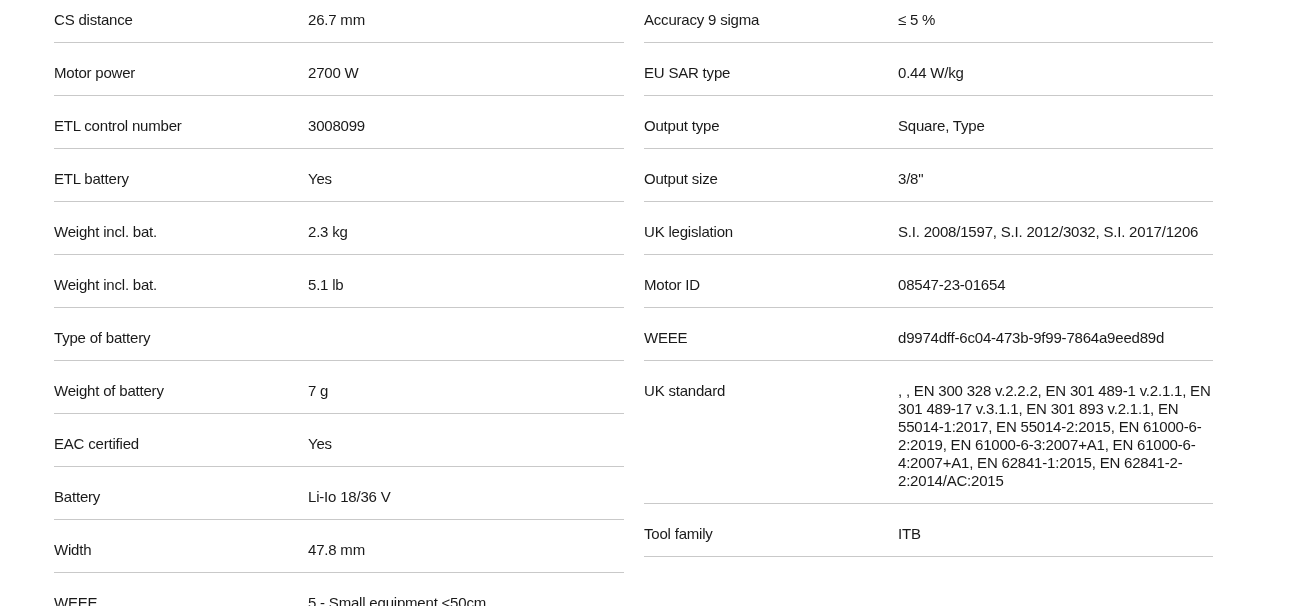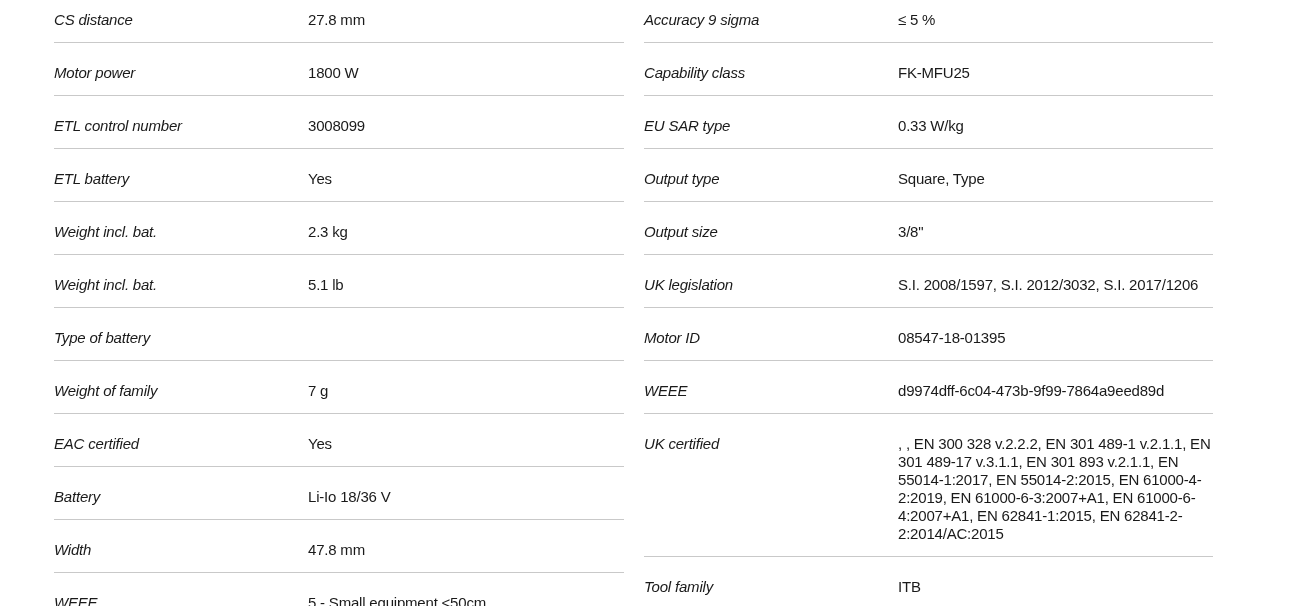--- a/index.html
+++ b/index.html
@@ -29,38 +29,37 @@
     box-sizing: border-box;
     min-height: 51px;
     padding: 21px 0 13px 0;
     border-bottom: 1px solid #c9c9c9;
   }
   .spec-label {
     flex: 0 0 254px;
     line-height: 18px;
     padding-right: 10px;
     box-sizing: border-box;
-    font-style: italic;
   }
   .spec-value {
     flex: 1 1 auto;
     line-height: 18px;
   }
 </style>
 </head>
 <body>
 
 <div class="spec-table left">
     <div class="spec-row">
       <span class="spec-label">CS distance</span>
-      <span class="spec-value">27.8 mm</span>
+      <span class="spec-value">26.7 mm</span>
     </div>
     <div class="spec-row">
       <span class="spec-label">Motor power</span>
-      <span class="spec-value">1800 W</span>
+      <span class="spec-value">2700 W</span>
     </div>
     <div class="spec-row">
       <span class="spec-label">ETL control number</span>
       <span class="spec-value">3008099</span>
     </div>
     <div class="spec-row">
       <span class="spec-label">ETL battery</span>
       <span class="spec-value">Yes</span>
     </div>
     <div class="spec-row">
@@ -68,21 +67,21 @@
       <span class="spec-value">2.3 kg</span>
     </div>
     <div class="spec-row">
       <span class="spec-label">Weight incl. bat.</span>
       <span class="spec-value">5.1 lb</span>
     </div>
     <div class="spec-row">
       <span class="spec-label">Type of battery</span>
     </div>
     <div class="spec-row">
-      <span class="spec-label">Weight of family</span>
+      <span class="spec-label">Weight of battery</span>
       <span class="spec-value">7 g</span>
     </div>
     <div class="spec-row">
       <span class="spec-label">EAC certified</span>
       <span class="spec-value">Yes</span>
     </div>
     <div class="spec-row">
       <span class="spec-label">Battery</span>
       <span class="spec-value">Li-Io 18/36 V</span>
     </div>
@@ -95,48 +94,44 @@
       <span class="spec-value">5 - Small equipment &lt;50cm</span>
     </div>
   </div>
 
 <div class="spec-table right">
     <div class="spec-row">
       <span class="spec-label">Accuracy 9 sigma</span>
       <span class="spec-value">≤ 5 %</span>
     </div>
     <div class="spec-row">
-      <span class="spec-label">Capability class</span>
-      <span class="spec-value">FK-MFU25</span>
-    </div>
-    <div class="spec-row">
       <span class="spec-label">EU SAR type</span>
-      <span class="spec-value">0.33 W/kg</span>
+      <span class="spec-value">0.44 W/kg</span>
     </div>
     <div class="spec-row">
       <span class="spec-label">Output type</span>
       <span class="spec-value">Square, Type</span>
     </div>
     <div class="spec-row">
       <span class="spec-label">Output size</span>
       <span class="spec-value">3/8"</span>
     </div>
     <div class="spec-row">
       <span class="spec-label">UK legislation</span>
       <span class="spec-value">S.I. 2008/1597, S.I. 2012/3032, S.I. 2017/1206</span>
     </div>
     <div class="spec-row">
       <span class="spec-label">Motor ID</span>
-      <span class="spec-value">08547-18-01395</span>
+      <span class="spec-value">08547-23-01654</span>
     </div>
     <div class="spec-row">
       <span class="spec-label">WEEE</span>
       <span class="spec-value">d9974dff-6c04-473b-9f99-7864a9eed89d</span>
     </div>
     <div class="spec-row">
-      <span class="spec-label">UK certified</span>
-      <span class="spec-value">, , EN 300 328 v.2.2.2, EN 301 489-1 v.2.1.1, EN 301 489-17 v.3.1.1, EN 301 893 v.2.1.1, EN 55014-1:2017, EN 55014-2:2015, EN 61000-4-2:2019, EN 61000-6-3:2007+A1, EN 61000-6-4:2007+A1, EN 62841-1:2015, EN 62841-2-2:2014/AC:2015</span>
+      <span class="spec-label">UK standard</span>
+      <span class="spec-value">, , EN 300 328 v.2.2.2, EN 301 489-1 v.2.1.1, EN 301 489-17 v.3.1.1, EN 301 893 v.2.1.1, EN 55014-1:2017, EN 55014-2:2015, EN 61000-6-2:2019, EN 61000-6-3:2007+A1, EN 61000-6-4:2007+A1, EN 62841-1:2015, EN 62841-2-2:2014/AC:2015</span>
     </div>
     <div class="spec-row">
       <span class="spec-label">Tool family</span>
       <span class="spec-value">ITB</span>
     </div>
   </div>
 
 </body></html>

